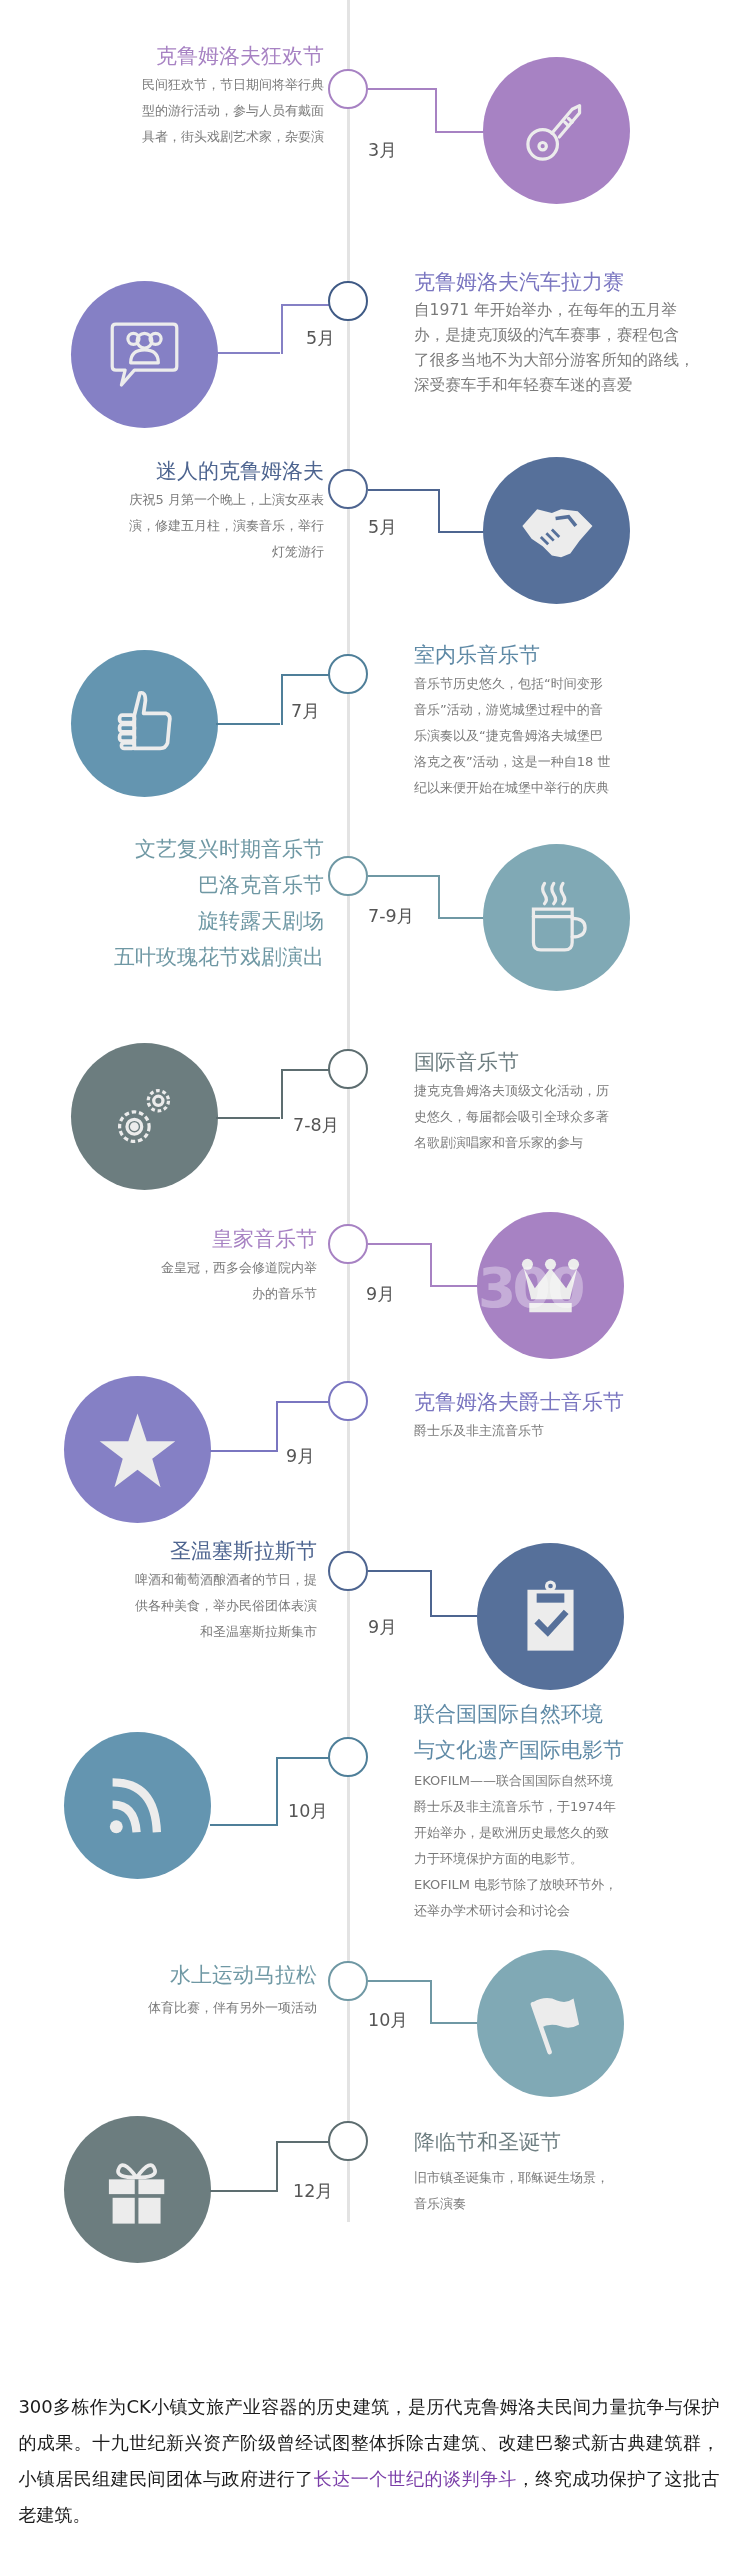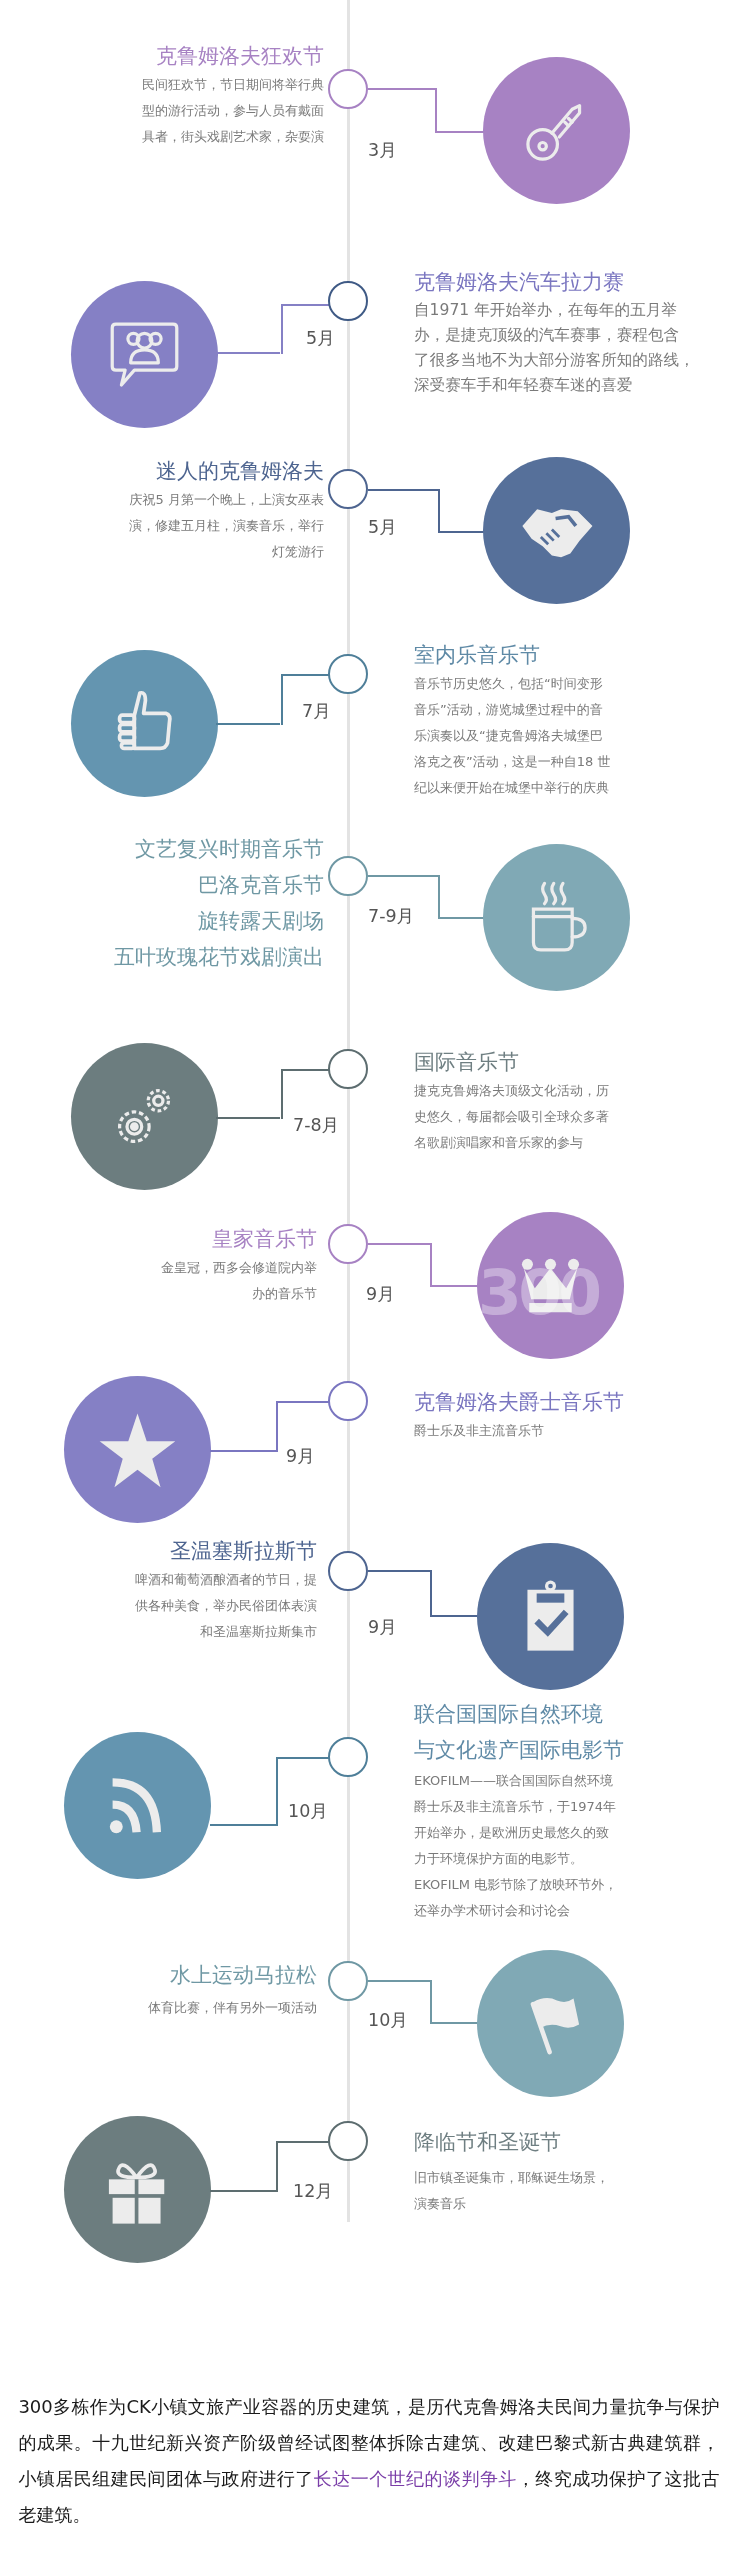--- a/index.html
+++ b/index.html
@@ -16,21 +16,21 @@
   .month { position:absolute; font-size:17.5px; color:#555; white-space:nowrap; }
   .txt { position:absolute; width:294px; }
   .txt.left { right:412px; text-align:right; }
   .txt.right { left:414px; text-align:left; }
   .title { font-size:21px; line-height:31px; white-space:nowrap; }
   .body { font-size:13px; line-height:26px; color:#7a7a7a; }
   .multi .title { line-height:36px; }
   .footer { position:absolute; left:18.4px; top:2371px; width:701px; font-size:18px;
             line-height:36px; color:#1a1a1a; text-align:justify; }
   .footer .hl { color:#7a3ea8; }
-  .watermark { position:absolute; left:478px; top:1256px; font-size:63px; font-weight:bold;
+  .watermark { position:absolute; left:478px; top:1256px; font-size:55px; font-weight:bold;
                color:rgba(255,255,255,0.35); letter-spacing:-3.7px; }
 </style>
 </head>
 <body>
 
 <div class="timeline-line"></div>
 
 <div class="item">
   <div class="txt left" style="top:41px;">
     <div class="title" style="color:#a782c3">克鲁姆洛夫狂欢节</div>
@@ -107,21 +107,21 @@
       <path d="M34 36 L40 12 Q46 10 46 20 L44 34 L68 34 Q74 36 72 44 L70 66 Q68 72 62 72 L34 72 Z"></path>
       <rect x="18" y="36" width="16" height="8" rx="3"></rect>
         <rect x="18" y="46" width="16" height="8" rx="3"></rect>
       <rect x="18" y="56" width="16" height="8" rx="3"></rect>
         <rect x="20" y="66" width="14" height="6" rx="3"></rect>
     </svg>
   </div>
   <div class="conn" style="left:216px;top:674px;width:64px;height:49px;border-bottom-width:2.8px;border-color:#4f7f99"></div>
   <div class="conn" style="left:281px;top:674px;width:50px;height:49px;border-top-width:2.8px;border-left-width:2.8px;border-color:#4f7f99"></div>
   <div class="node" style="left:328px;top:654px;border-color:#4f7f99"></div>
-  <div class="month" style="left:302px;top:699px;">7月</div>
+  <div class="month" style="left:291px;top:699px;">7月</div>
   <div class="txt right" style="top:640px;width:317px">
     <div class="title" style="color:#5f8aa6">室内乐音乐节</div>
     <div class="body">
       <div>音乐节历史悠久，包括“时间变形</div>
       <div>音乐”活动，游览城堡过程中的音</div>
       <div>乐演奏以及“捷克鲁姆洛夫城堡巴</div>
       <div>洛克之夜”活动，这是一种自18 世</div>
       <div>纪以来便开始在城堡中举行的庆典</div>
     </div>
   </div>
@@ -294,19 +294,19 @@
     </svg>
   </div>
   <div class="conn" style="left:210px;top:2141px;width:66px;height:49px;border-bottom-width:2.8px;border-color:#5d6d70"></div>
   <div class="conn" style="left:276px;top:2141px;width:54px;height:49px;border-top-width:2.8px;border-left-width:2.8px;border-color:#5d6d70"></div>
   <div class="node" style="left:328px;top:2121px;border-color:#5d6d70"></div>
   <div class="month" style="left:293px;top:2179px;">12月</div>
   <div class="txt right" style="top:2127px;width:317px">
     <div class="title" style="color:#6f7f82">降临节和圣诞节</div>
     <div class="body" style="margin-top:7.4px">
       <div>旧市镇圣诞集市，耶稣诞生场景，</div>
-      <div>演奏音乐</div>
+      <div>音乐演奏</div>
     </div>
   </div>
 </div>
 
 <p class="footer"><span>300多栋作为CK小镇文旅产业容器的历史建筑，是历代克鲁姆洛夫民间力量抗争与保护的成果。十九世纪新兴资产阶级曾经试图整体拆除古建筑、改建巴黎式新古典建筑群，小镇居民组建民间团体与政府进行了</span><span class="hl">长达一个世纪的谈判争斗</span><span>，终究成功保护了这批古老建筑。</span></p>
 
 
 </body></html>

